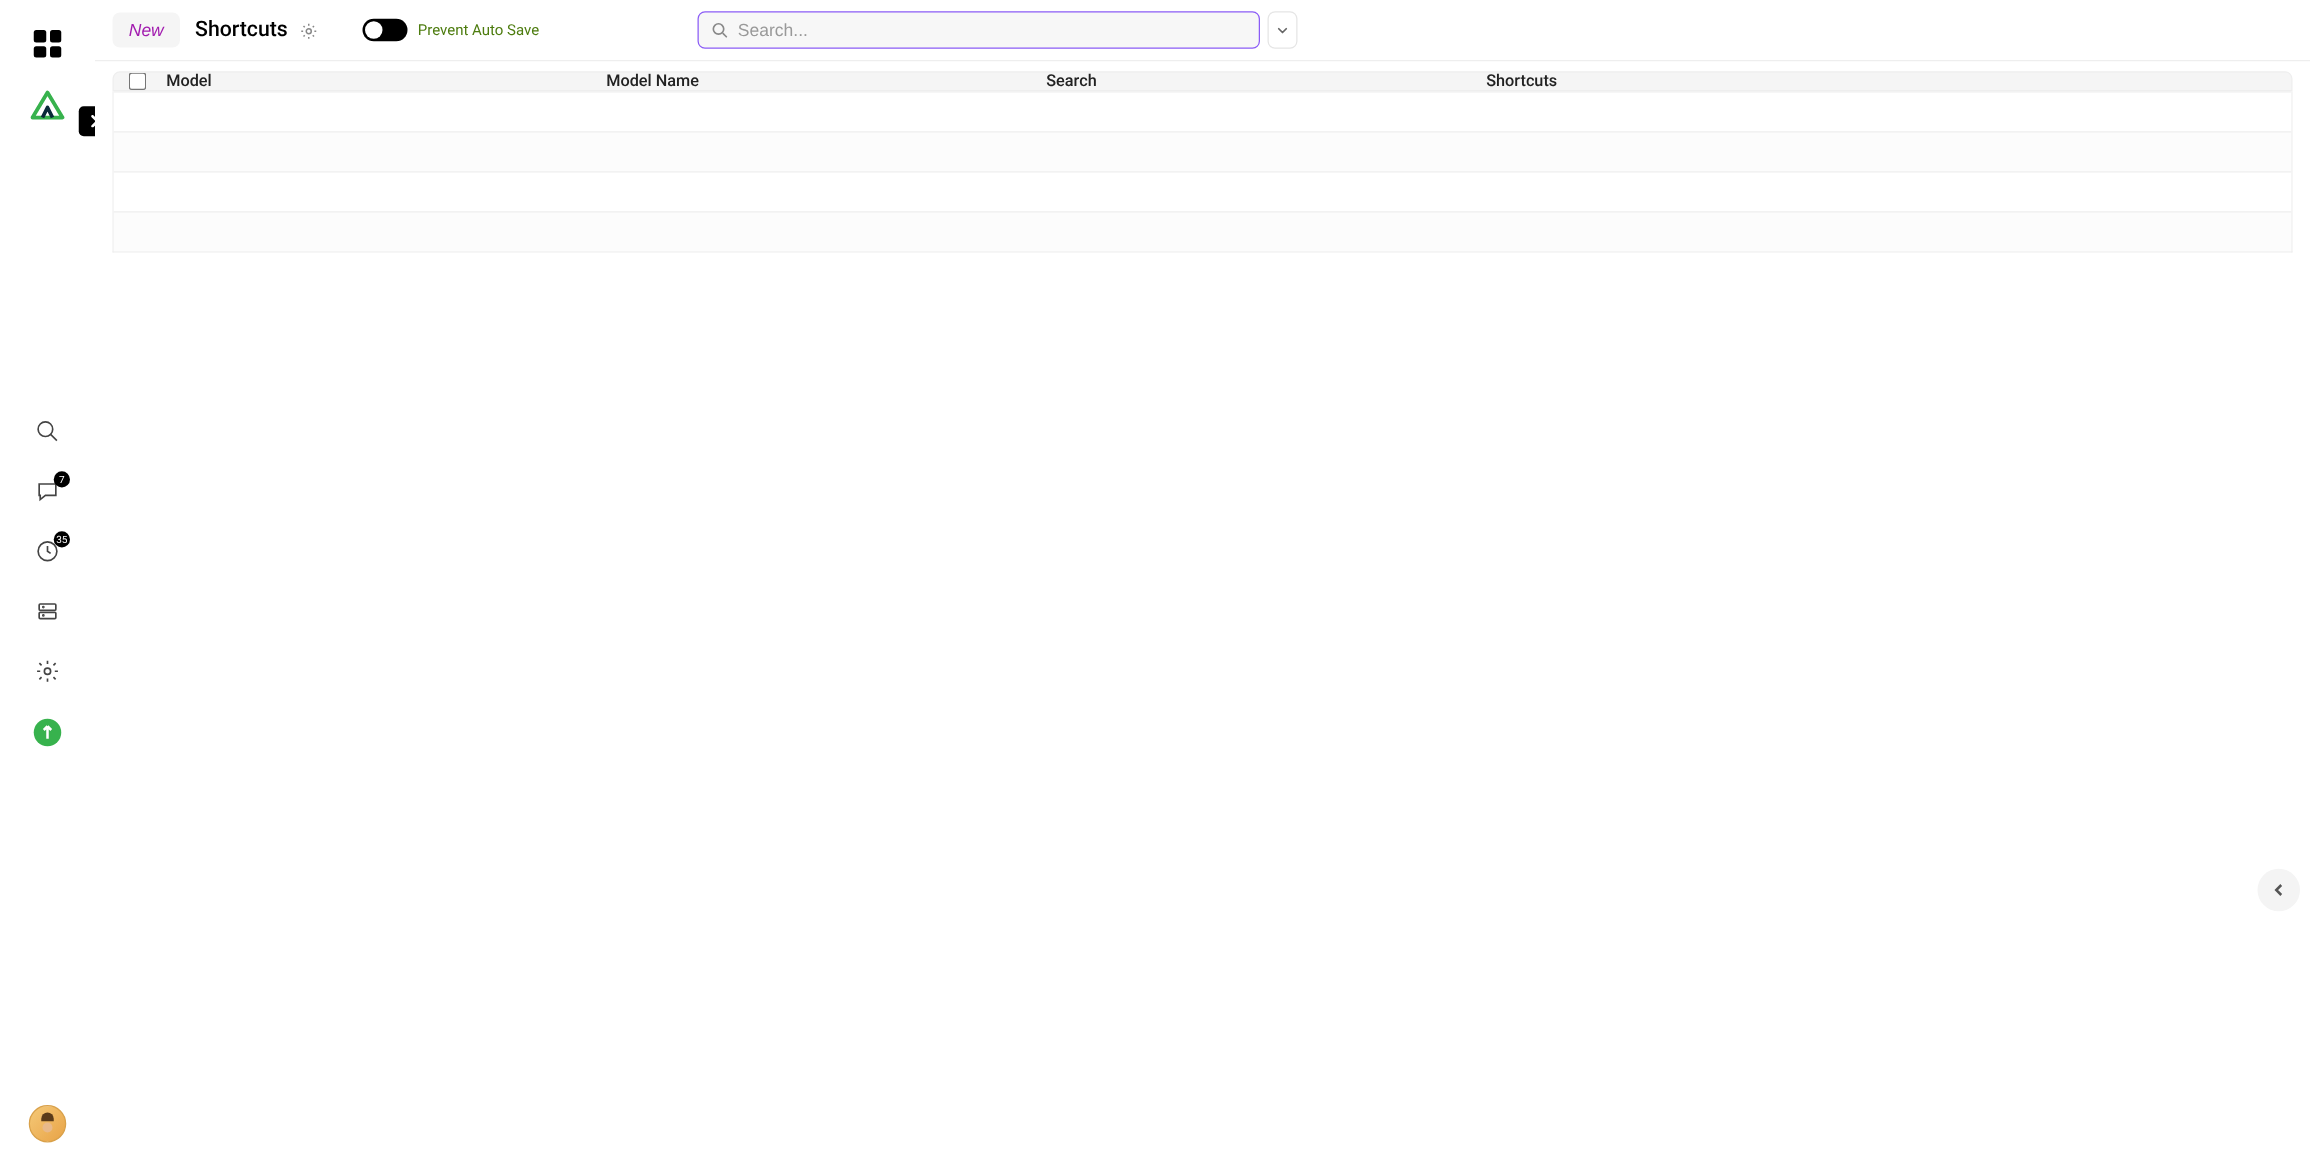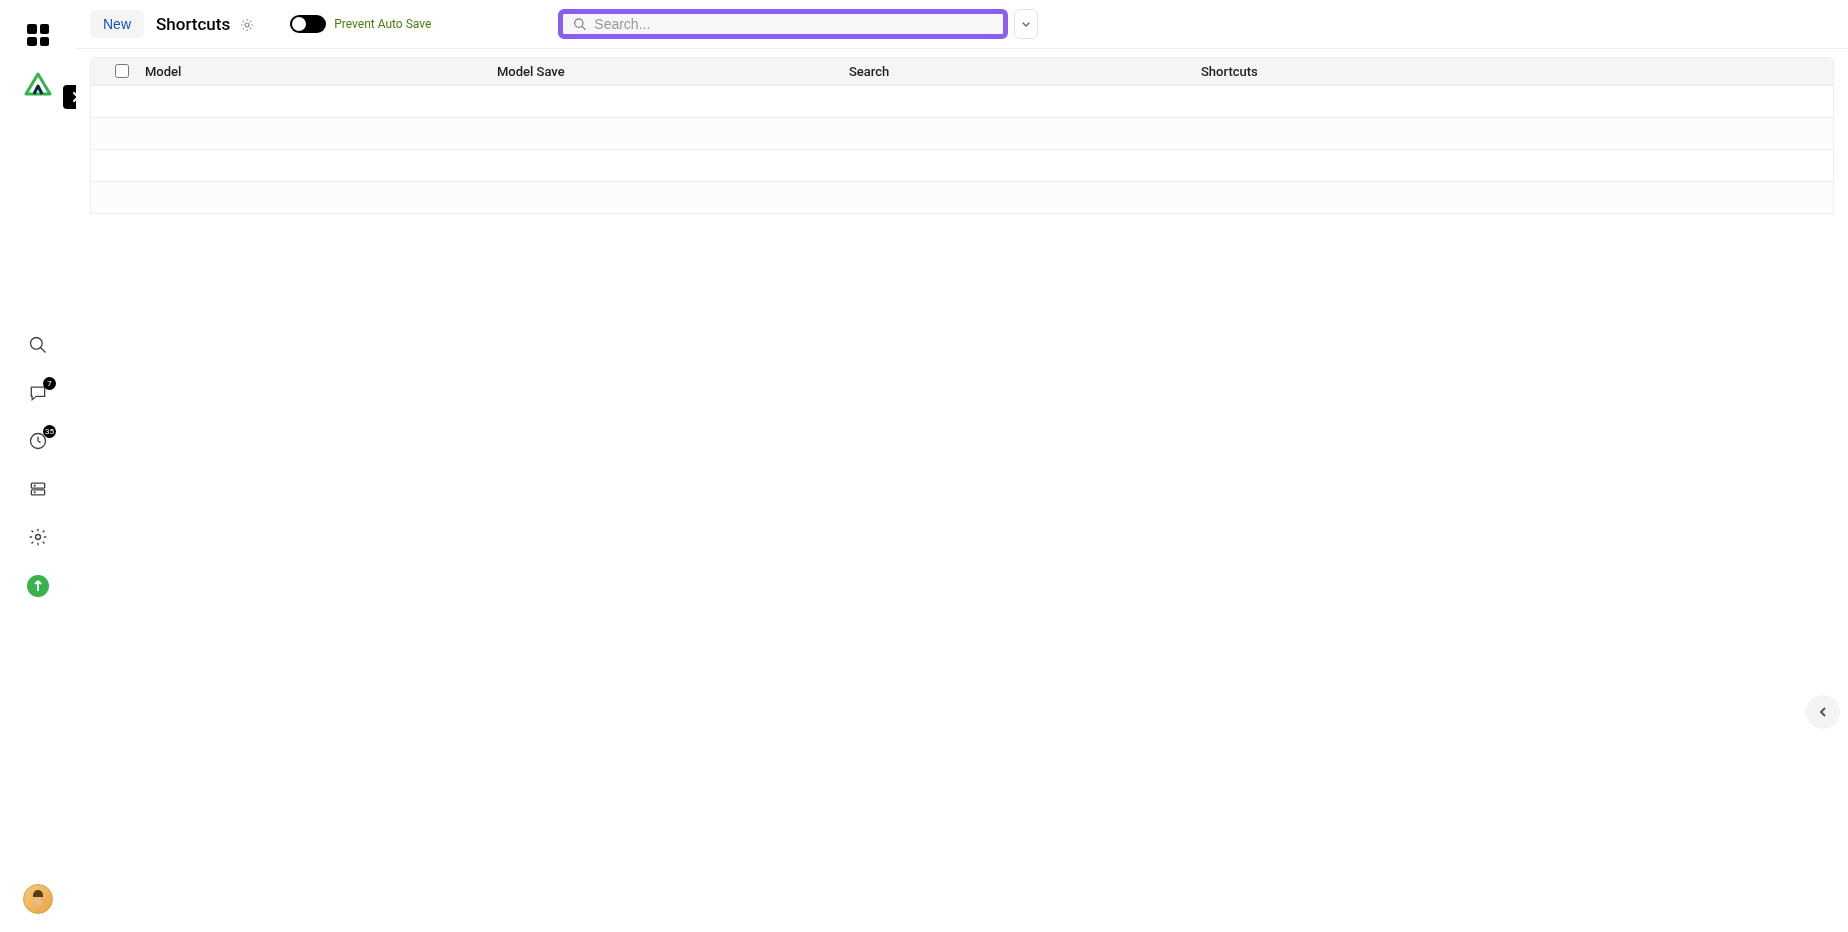--- a/index.html
+++ b/index.html
@@ -27,43 +27,43 @@
 .sidebar-bottom { position: absolute; bottom: 18px; left: 50%; transform: translateX(-50%); cursor: pointer; }
 .avatar { width: 30px; height: 30px; border-radius: 50%; background: linear-gradient(135deg, #f5c978, #e8a346); border: 1px solid #d9a14a; display:flex; align-items:center; justify-content:center; overflow: hidden; position: relative; }
 .avatar::before { content:""; position:absolute; top:5px; left:50%; transform:translateX(-50%); width:10px; height:7px; background:#5a3b1a; border-radius:5px 5px 0 0; }
 .avatar::after { content:""; position:absolute; top:13px; left:50%; transform:translateX(-50%); width:8px; height:8px; background:#e8b98a; border-radius:50%; }
 
 
 .main { flex: 1; display: flex; flex-direction: column; background: #fff; position: relative; }
 
 
 .topbar { height: 49px; display: flex; align-items: center; padding: 0 14px; border-bottom: 1px solid #eee; gap: 14px; }
-.new-btn { background: #f5f5f5; color: #1d4ed8; font-size: 14px; padding: 6px 13px; border-radius: 6px; border: none; cursor: pointer; }
+.new-btn { background: #f5f5f5; color: #a21caf; font-size: 14px; padding: 6px 13px; border-radius: 6px; border: none; cursor: pointer; font-style: italic; }
 .page-title { font-size: 17px; font-weight: 500; color: #000; margin-left: -2px; }
 .gear-small { width: 14px; height: 14px; margin-left: -4px; cursor: pointer; }
 .gear-small svg { width: 14px; height: 14px; stroke: #888; fill: none; stroke-width: 1.2; }
 
 .toggle-wrap { display:flex; align-items:center; gap:8px; margin-left: 22px; }
 .switch { width: 36px; height: 18px; background: #000; border-radius: 10px; position: relative; cursor: pointer; }
 .switch-knob { position:absolute; top:2px; left:2px; width:14px; height:14px; border-radius:50%; background:#fff; }
 .toggle-label { font-size: 12px; color: #4d7c0f; }
 
 .search-wrap { margin-left: auto; display:flex; align-items:center; gap:6px; }
-.search-box { display:flex; align-items:center; border:5px solid #8b5cf6; background:#f7f7f7; border-radius:6px; width: 450px; height:30px; padding: 0 10px; }
+.search-box { display:flex; align-items:center; border:1px solid #8b5cf6; background:#f7f7f7; border-radius:6px; width: 450px; height:30px; padding: 0 10px; }
 .search-box svg { width:14px; height:14px; stroke:#888; fill:none; stroke-width:1.6; margin-right:8px; }
 .search-box input { border:none; outline:none; background:transparent; font-size:14px; color:#666; width:100%; }
 .search-box input::placeholder{ color:#999; }
 .search-opts { width: 24px; height: 30px; border:1px solid #e5e5e5; background:#fff; border-radius:6px; display:flex; align-items:center; justify-content:center; cursor:pointer; }
 .search-opts svg { width:10px; height:10px; }
 
 .spacer-right { width: 790px; }
 
 
 .table-wrap { padding: 8px 14px 0 14px; }
-.table-head { display:flex; align-items:center; height:28px; background:#f5f5f5; border:1px solid #eee; border-radius:6px 6px 0 0; padding: 0 24px; font-size:13px; color:#222; font-weight:500; }
+.table-head { display:flex; align-items:center; height:16px; background:#f5f5f5; border:1px solid #eee; border-radius:6px 6px 0 0; padding: 0 12px; font-size:13px; color:#222; font-weight:500; }
 .th-check { width: 30px; display:flex; align-items:center; }
 .th-check input { width:14px; height:14px; }
 .th-model { flex: 0 0 352px; }
 .th-model-name { flex: 0 0 352px; }
 .th-button { flex: 0 0 352px; }
 .th-shortcut { flex: 1; }
 .table-rows { border-left:1px solid #eee; border-right:1px solid #eee; border-bottom:1px solid #eee; }
 .row { height:32px; border-top:1px solid #eee; background:#fff; }
 .row.alt { background:#fcfcfc; }
 
@@ -174,21 +174,21 @@
         <div class="spacer-right"></div>
       </div>
     </div>
 
     <div class="table-wrap">
       <div class="table-head">
         <div class="th-check">
             <input type="checkbox" style="">
           </div>
         <div class="th-model">Model</div>
-        <div class="th-model-name">Model Save</div>
+        <div class="th-model-name">Model Name</div>
         <div class="th-button">Search</div>
         <div class="th-shortcut">Shortcuts</div>
       </div>
       <div class="table-rows">
         <div class="row"></div>
         <div class="row alt"></div>
         <div class="row"></div>
         <div class="row alt"></div>
       </div>
     </div>

